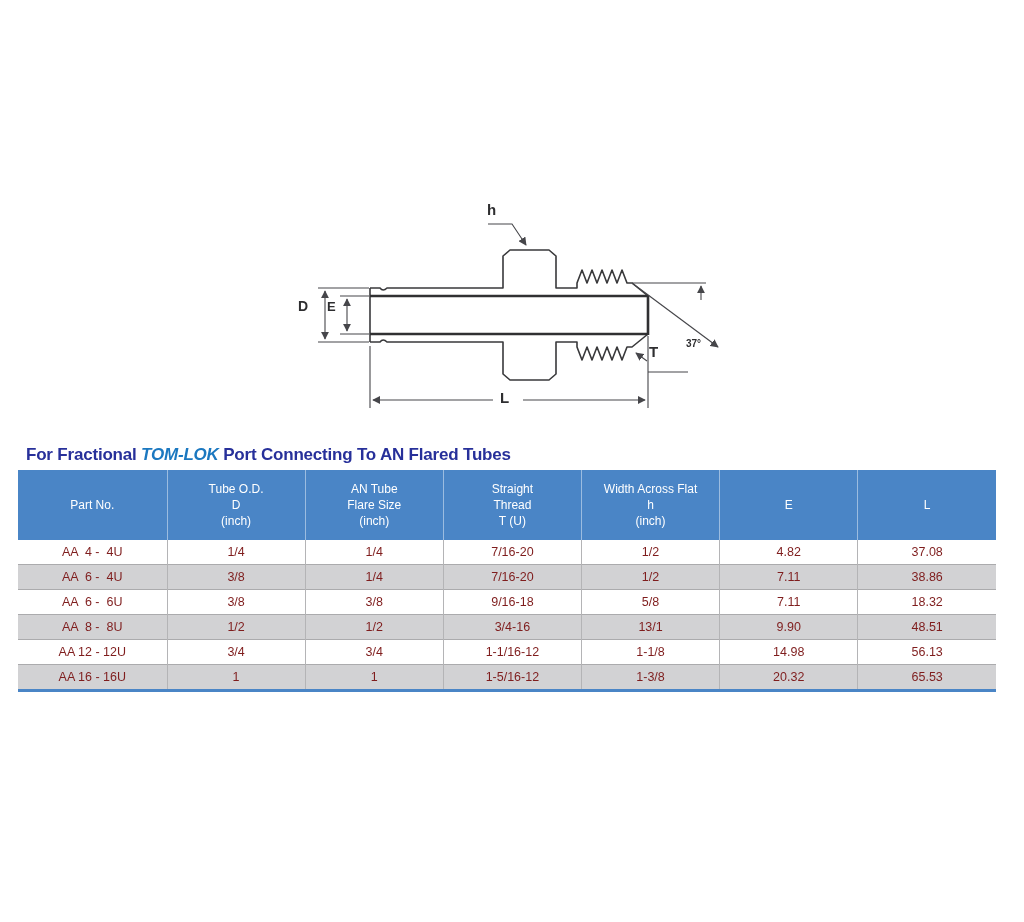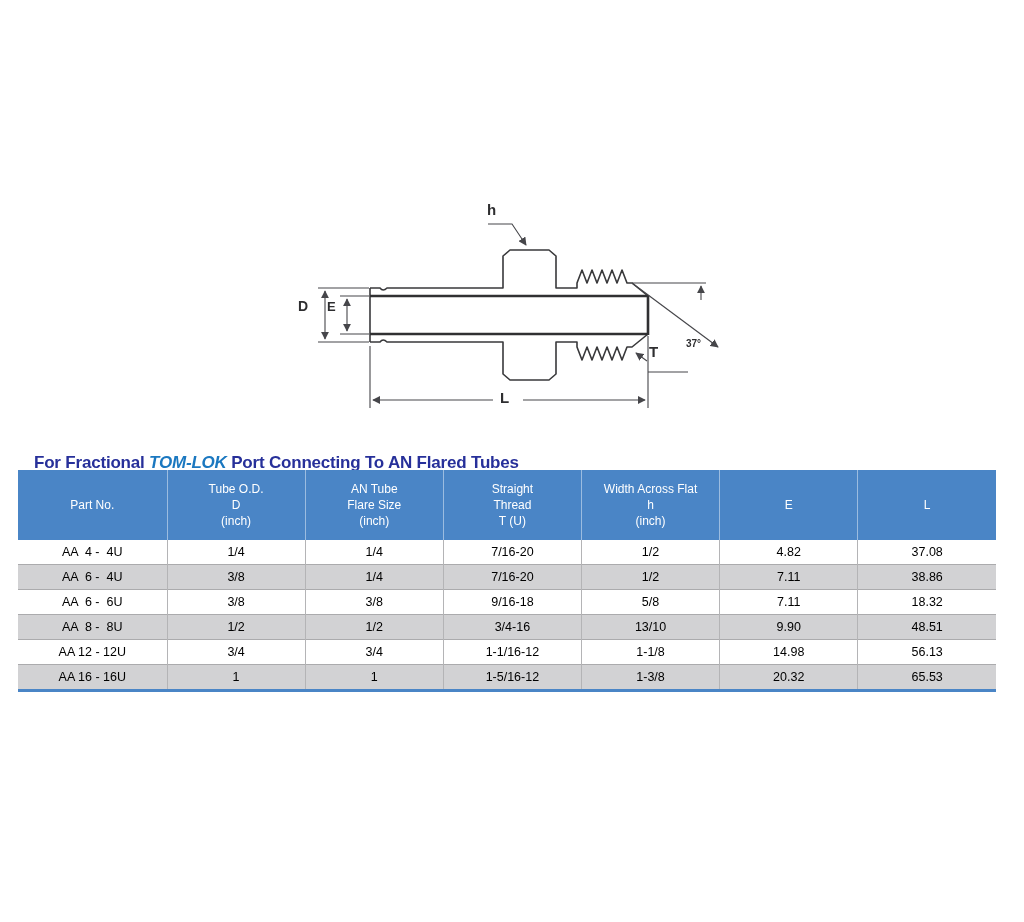--- a/index.html
+++ b/index.html
@@ -11,37 +11,37 @@
   .diagram svg { position:absolute; left:0; top:0; }
   .lbl { position:absolute; color:#2e2e30; font-weight:bold; line-height:1; }
   .lbl-h   { left:197px; top:12px;  font-size:15px; }
   .lbl-D   { left:8px;   top:109px; font-size:14px; }
   .lbl-E   { left:37px;  top:110px; font-size:13px; }
   .lbl-ang { left:396px; top:117px; font-size:10px; font-weight:600;margin-top:32px; }
   .lbl-T   { left:359px; top:154px; font-size:15px; }
   .lbl-L   { left:210px; top:200px; font-size:15px; }
 
   
-  .heading { position:absolute; left:18px; top:437px; margin:16px; font-size:17px;
+  .heading { position:absolute; left:18px; top:437px; margin:8px; font-size:17px;
              font-weight:bold; color:var(--heading-dark,#27309a); white-space:pre;
              letter-spacing:-0.2px; }
   .heading .brand { color:var(--brand-blue,#1b78c0); font-style:italic; }
 
   
   table.spec { position:absolute; left:18px; top:470px; width:978px;
                border-collapse:collapse; table-layout:fixed;
                border-bottom:3px solid var(--header-bg,#4a85c6); }
   table.spec col.c0 { width:149px; }
   thead th { background:var(--header-bg,#4a85c6); color:#fff; font-size:12px;
              font-weight:normal; height:70px; line-height:16px; text-align:center;
              vertical-align:middle; padding:0;
              border-left:1px solid rgba(255,255,255,.45); }
   thead th:first-child { border-left:none; }
   tbody td { height:24px; text-align:center; vertical-align:middle;
-             font-size:12.5px; color:#000000; padding:0; white-space:pre;
+             font-size:12.5px; color:#7f1d1d; padding:0; white-space:pre;
              border-left:1px solid #b4b4b6; border-top:1px solid #ababad;margin-top:40px; }
   tbody td:first-child { border-left:none; }
   tbody tr:first-child td { border-top:none; }
   tbody tr:nth-child(even) td { background:var(--row-alt-bg,#d2d2d4); }
   tbody tr:last-child td { border-bottom:1px solid #a21caf; }
 </style>
 </head>
 <body>
 
 <div class="page">
@@ -153,21 +153,21 @@
           <td>9/16-18</td>
           <td>5/8</td>
           <td>7.11</td>
           <td>18.32</td>
         </tr>
         <tr>
           <td>AA  8 -  8U</td>
           <td>1/2</td>
           <td>1/2</td>
           <td>3/4-16</td>
-          <td>13/10</td>
+          <td>13/1</td>
           <td>9.90</td>
           <td>48.51</td>
         </tr>
         <tr>
           <td>AA 12 - 12U</td>
           <td>3/4</td>
           <td>3/4</td>
           <td>1-1/16-12</td>
           <td>1-1/8</td>
           <td>14.98</td>

